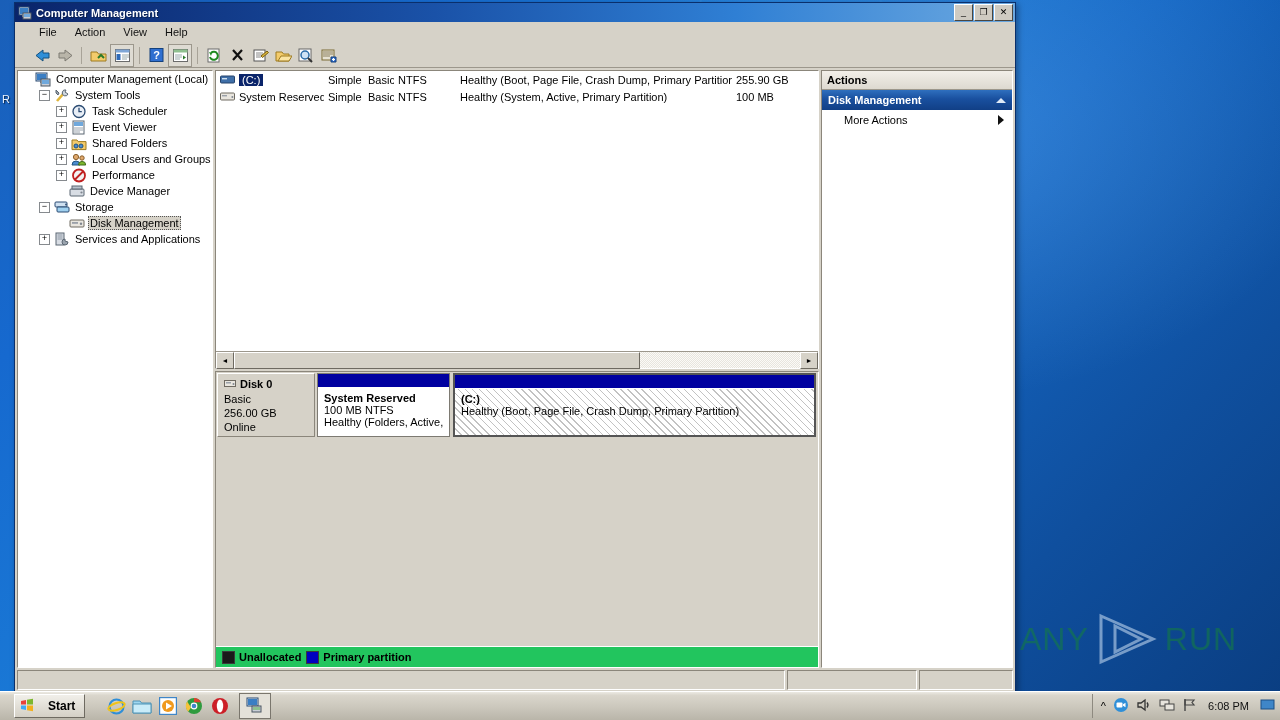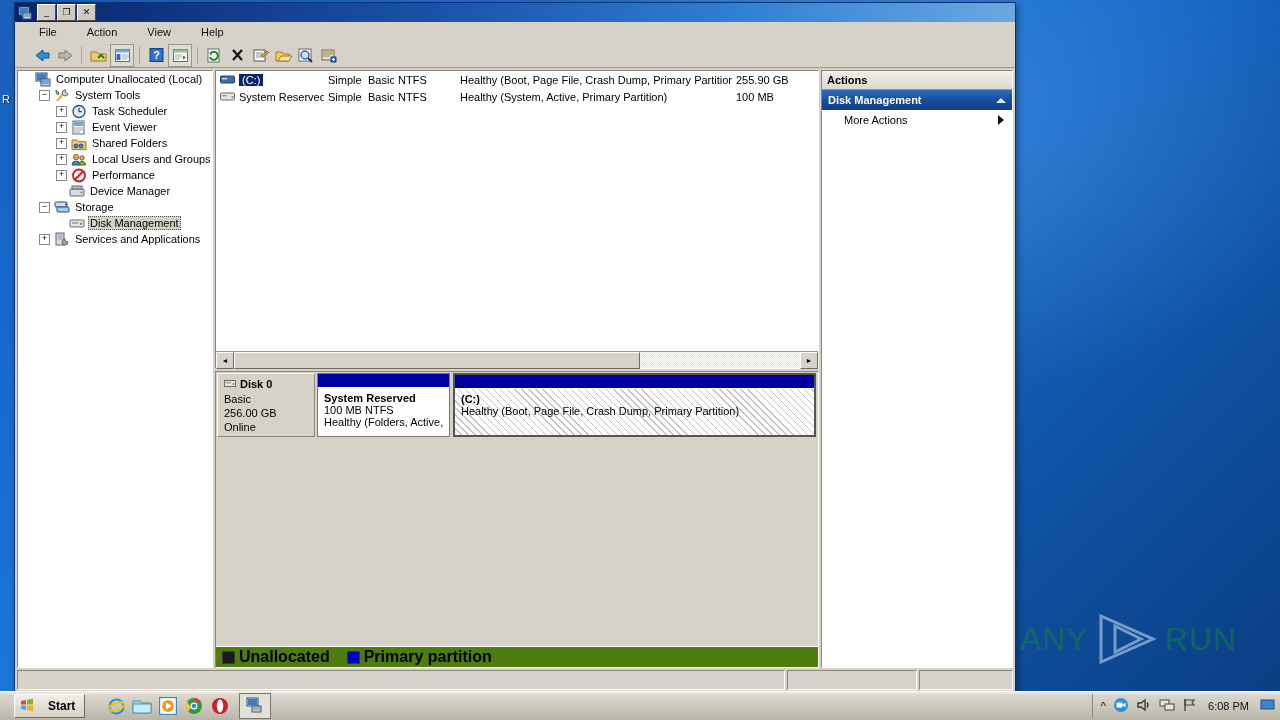--- a/index.html
+++ b/index.html
@@ -27,21 +27,21 @@
     background:linear-gradient(to right,#0a246a 0%,#1a52a8 42%,#2f7fd4 72%,#6ba8e0 100%);
     padding:0 2px 0 3px;color:#fff;}
   #titlebar .t-icon{width:14px;height:14px;margin-right:4px;flex:0 0 14px;position:relative;}
   #titlebar .t-text{font-size:11px;font-weight:bold;flex:1;white-space:nowrap;
     text-shadow:1px 1px 0 rgba(0,0,0,.35);}
   .tbtn{width:17px;height:15px;margin-left:1px;background:#cfcbc2;
     border:1px solid;border-color:#fff #4a4640 #4a4640 #fff;
     display:flex;align-items:center;justify-content:center;font-size:9px;line-height:1;color:#000;
     font-family:"Liberation Sans",sans-serif;}
   #menubar{height:20px;flex:0 0 20px;background:#d6d2c8;display:flex;align-items:center;
-    padding-left:16px;gap:14px;border-bottom:1px solid #d6d2c8;}
+    padding-left:16px;gap:2px;border-bottom:1px solid #d6d2c8;}
   #menubar .mi{padding:2px 8px;font-size:11px;color:#111;}
   #toolbar{height:24px;flex:0 0 24px;background:#d6d2c8;display:flex;align-items:center;
     padding-left:16px;gap:1px;border-bottom:1px solid #9c978c;}
   .tbsep{width:1px;height:17px;background:#a8a398;margin:0 4px;}
   .tbi{width:22px;height:21px;display:flex;align-items:center;justify-content:center;position:relative;}
   .tbi.framed{border:1px solid #9c978c;background:#dedbd3;}
   
   #body{flex:1;display:flex;padding:2px 2px 0 2px;gap:0;min-height:0;}
   #tree{width:194px;flex:0 0 194px;background:#fff;overflow:hidden;position:relative;
     border:1px solid;border-color:#8b867b #fff #fff #8b867b;}
@@ -87,22 +87,22 @@
   .dhead .dh-l{margin-bottom:2px;color:#000;}
   .parts{display:flex;gap:3px;padding-left:2px;}
   .part{border:1px solid #7d7a72;box-sizing:border-box;display:flex;flex-direction:column;
     background:#fff;}
   .part .cap{height:13px;flex:0 0 13px;background:#0000a0;border-bottom:1px solid #fff;}
   .part .pb{flex:1;padding:4px 6px;font-size:11px;overflow:hidden;white-space:nowrap;}
   .part.sel{border:2px solid #555;}
   .part.sel .pb{background:
      repeating-linear-gradient(45deg,rgba(0,0,0,0) 0 4px,rgba(120,120,120,.45) 4px 5px);}
   .part .pn{font-weight:bold;}
-  #legend{height:20px;flex:0 0 20px;display:flex;align-items:center;gap:17px;padding-left:6px;
-    background:#4d7c0f;border-top:1px solid #fff;font-size:16px;font-weight:bold;}
+  #legend{height:20px;flex:0 0 20px;display:flex;align-items:center;gap:5px;padding-left:6px;
+    background:#22c55e;border-top:1px solid #fff;font-size:11px;font-weight:bold;}
   .lg{display:flex;align-items:center;gap:4px;}
   .sw{width:11px;height:11px;border:1px solid #3a3a3a;}
   
   #ac-title{height:18px;display:flex;align-items:center;padding:0 5px;font-size:11px;font-weight:bold;
     background:linear-gradient(to bottom,#f2efe9,#ddd9d0);border-bottom:1px solid #9c978c;color:#000;}
   #ac-bar{height:20px;display:flex;align-items:center;justify-content:space-between;padding:0 6px;
     background:linear-gradient(to bottom,#2f6fbe 0%,#19509f 45%,#113f86 100%);color:#fff;
     font-size:11px;font-weight:bold;}
   .ac-item{height:20px;display:flex;align-items:center;justify-content:space-between;
     padding:0 8px 0 22px;font-size:11px;color:#000;}
@@ -151,20 +151,21 @@
   <div id="titlebar">
     <span class="t-icon">
       <svg width="14" height="14" viewBox="0 0 14 14">
         <rect x="1" y="1" width="10" height="8" fill="#d9e6f2" stroke="#2b4b72"></rect>
         <rect x="2" y="2" width="8" height="6" fill="#3a7ec4"></rect>
         <rect x="4" y="9" width="4" height="2" fill="#8d97a3"></rect>
         <rect x="5" y="7" width="8" height="6" fill="#c9ced6" stroke="#4a5663"></rect>
         <rect x="6" y="8" width="6" height="3" fill="#6fa8dc"></rect>
       </svg>
     </span>
+    <span class="t-text">Computer Management</span>
     <span class="tbtn">_</span>
     <span class="tbtn">❐</span>
     <span class="tbtn">✕</span>
   </div>
 
   <div id="menubar">
     <span class="mi">File</span>
     <span class="mi">Action</span>
     <span class="mi">View</span>
     <span class="mi">Help</span>
@@ -259,21 +260,21 @@
     <div id="tree">
         <div class="tr" style="padding-left: 4px;">
           <span class="ghost"></span>
           <span class="ic"><svg width="16" height="15" viewBox="0 0 16 15">
               <rect x="1" y="1" width="11" height="8" fill="#cfe0f0" stroke="#2b4b72"></rect>
               <rect x="2" y="2" width="9" height="6" fill="#3a7ec4"></rect>
               <rect x="5" y="9" width="4" height="2" fill="#8d97a3"></rect>
               <rect x="6" y="7" width="9" height="7" fill="#c9ced6" stroke="#4a5663"></rect>
               <rect x="7" y="8" width="7" height="4" fill="#6fa8dc"></rect>
             </svg></span>
-          <span class="lbl">Computer Unallocated (Local)</span>
+          <span class="lbl">Computer Management (Local)</span>
         </div>
         <div class="tr" style="padding-left: 21px;">
           <span class="exp">−</span>
           <span class="ic"><svg width="16" height="15" viewBox="0 0 16 15">
               <path d="M3 13 L10 5" stroke="#e0b63c" stroke-width="2.6"></path>
               <path d="M2 2 l3 3 l-1 2 l-2 -2 Z" fill="#9aa4ae" stroke="#5b6672"></path>
               <path d="M12 2 a3 3 0 1 0 2 4 l-3 -2 Z" fill="#cfd6de" stroke="#5b6672"></path>
             </svg></span>
           <span class="lbl">System Tools</span>
         </div>

